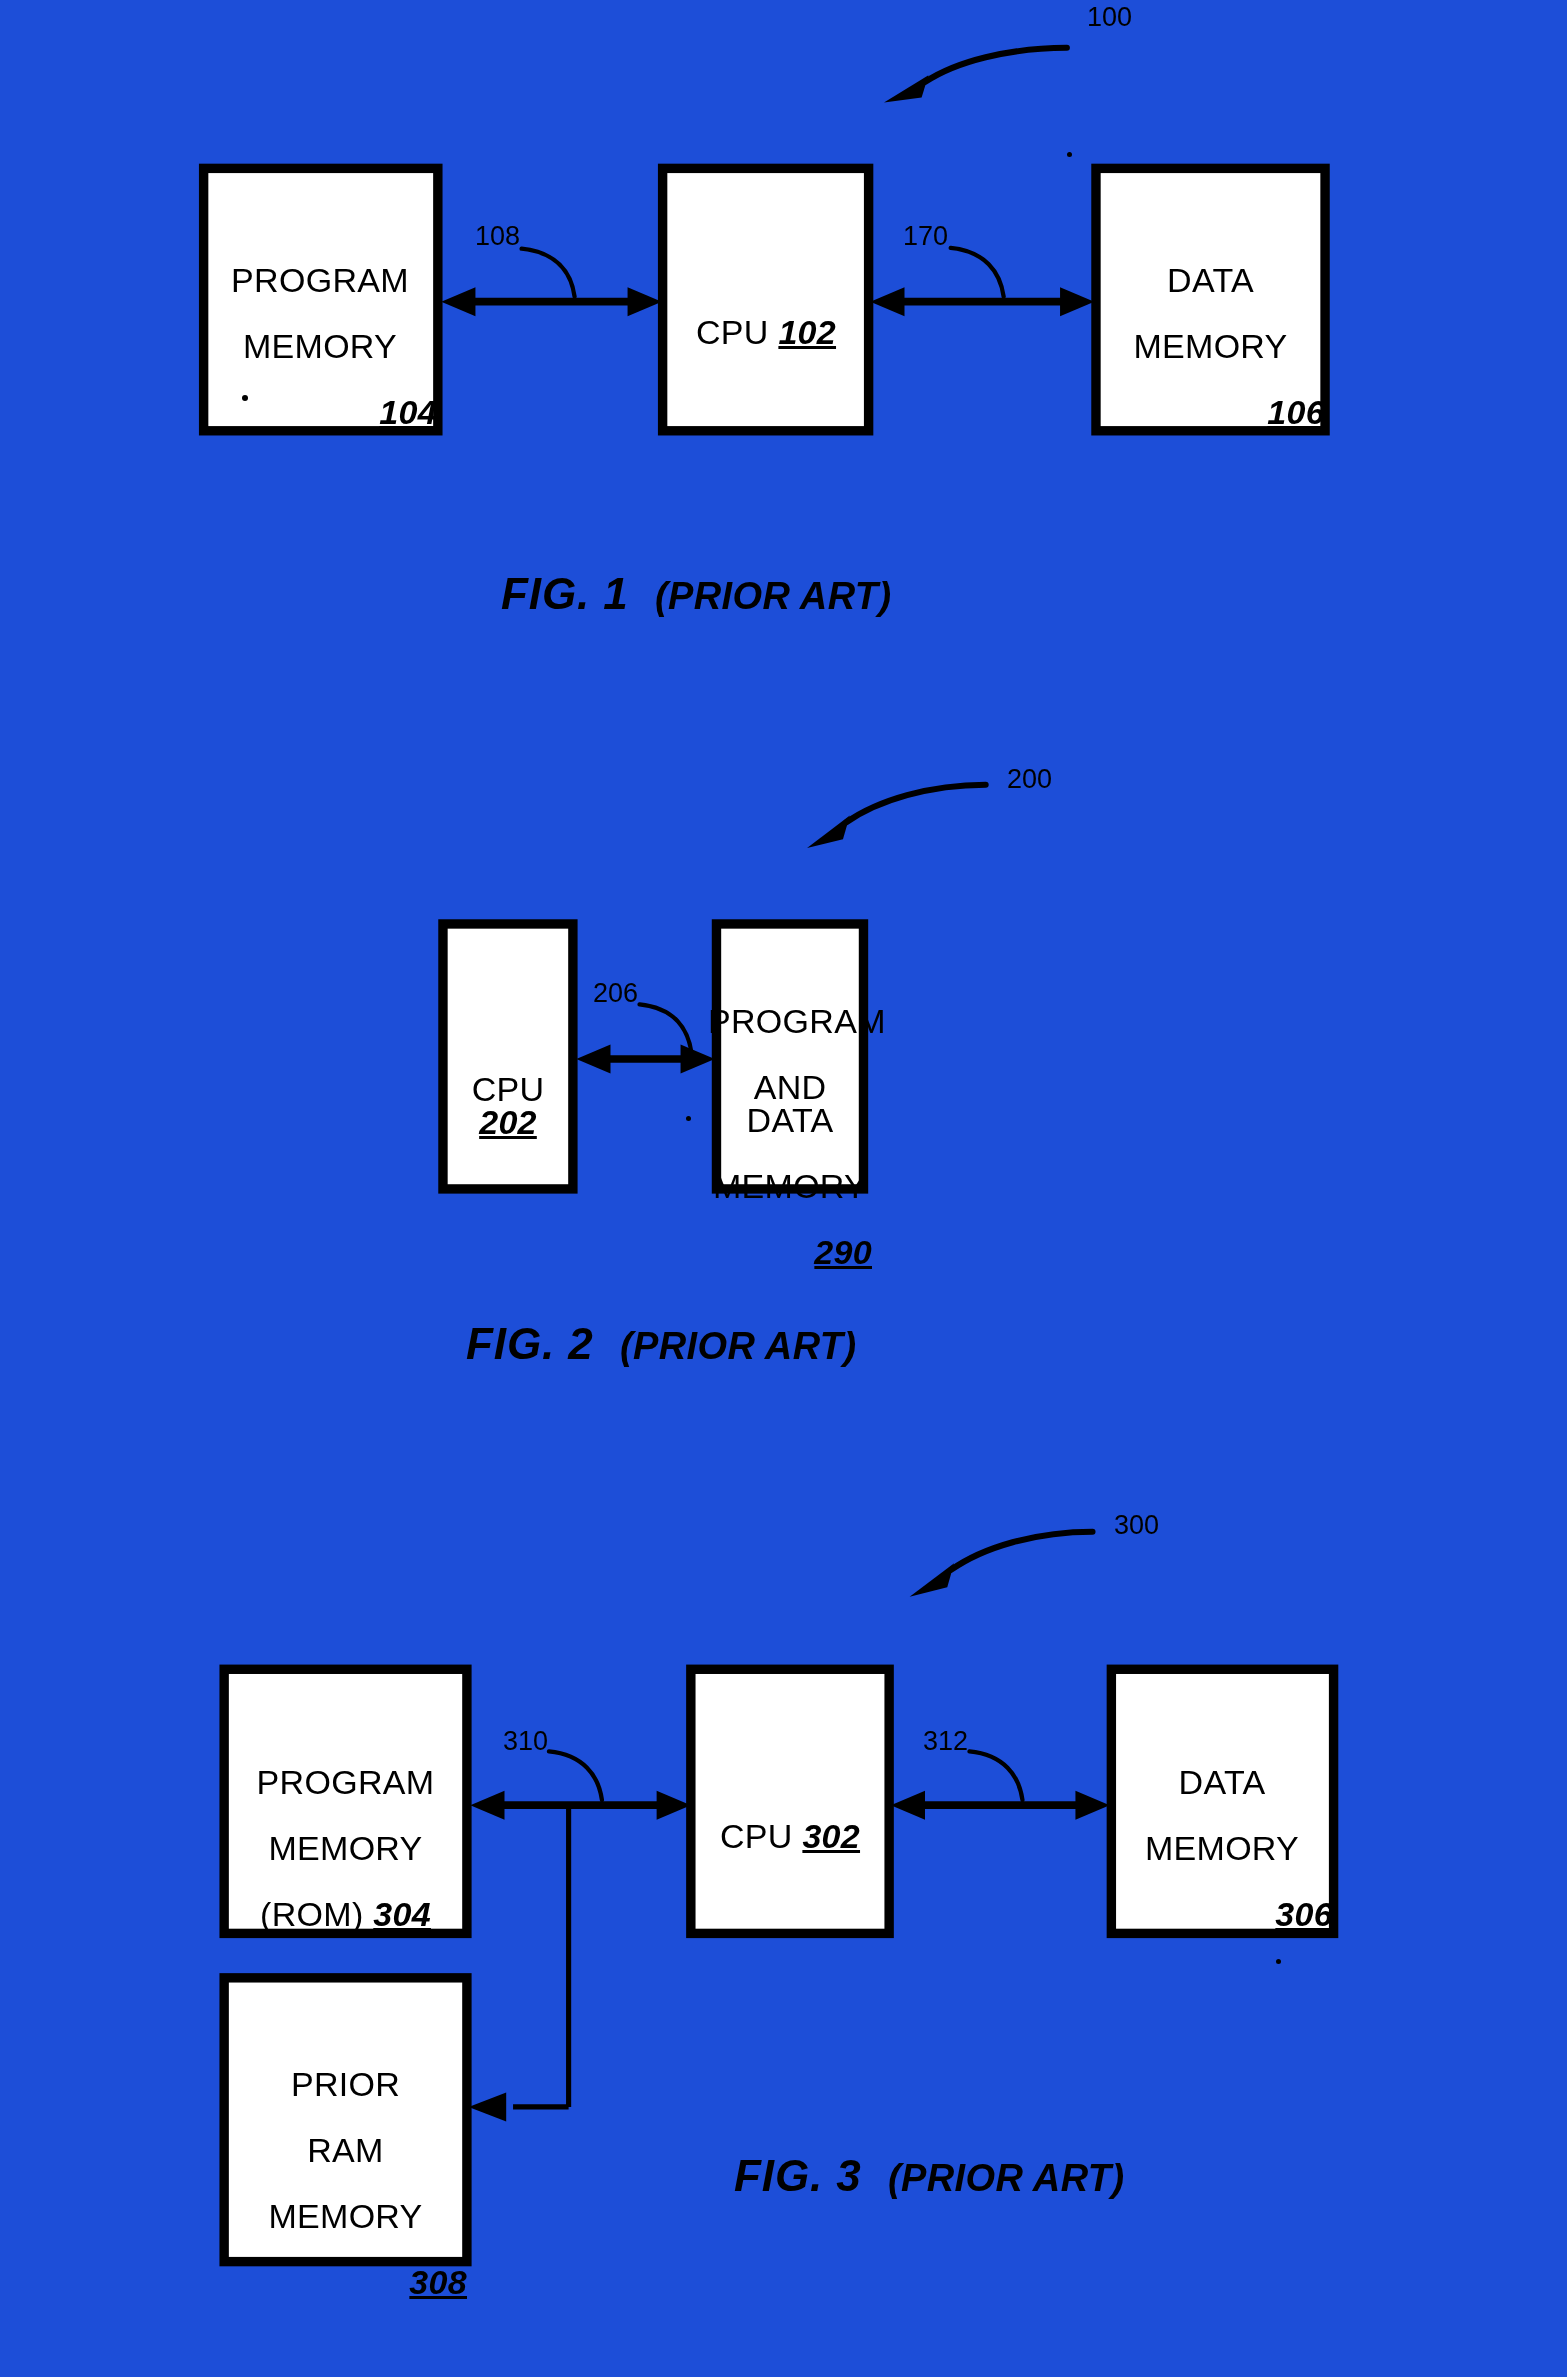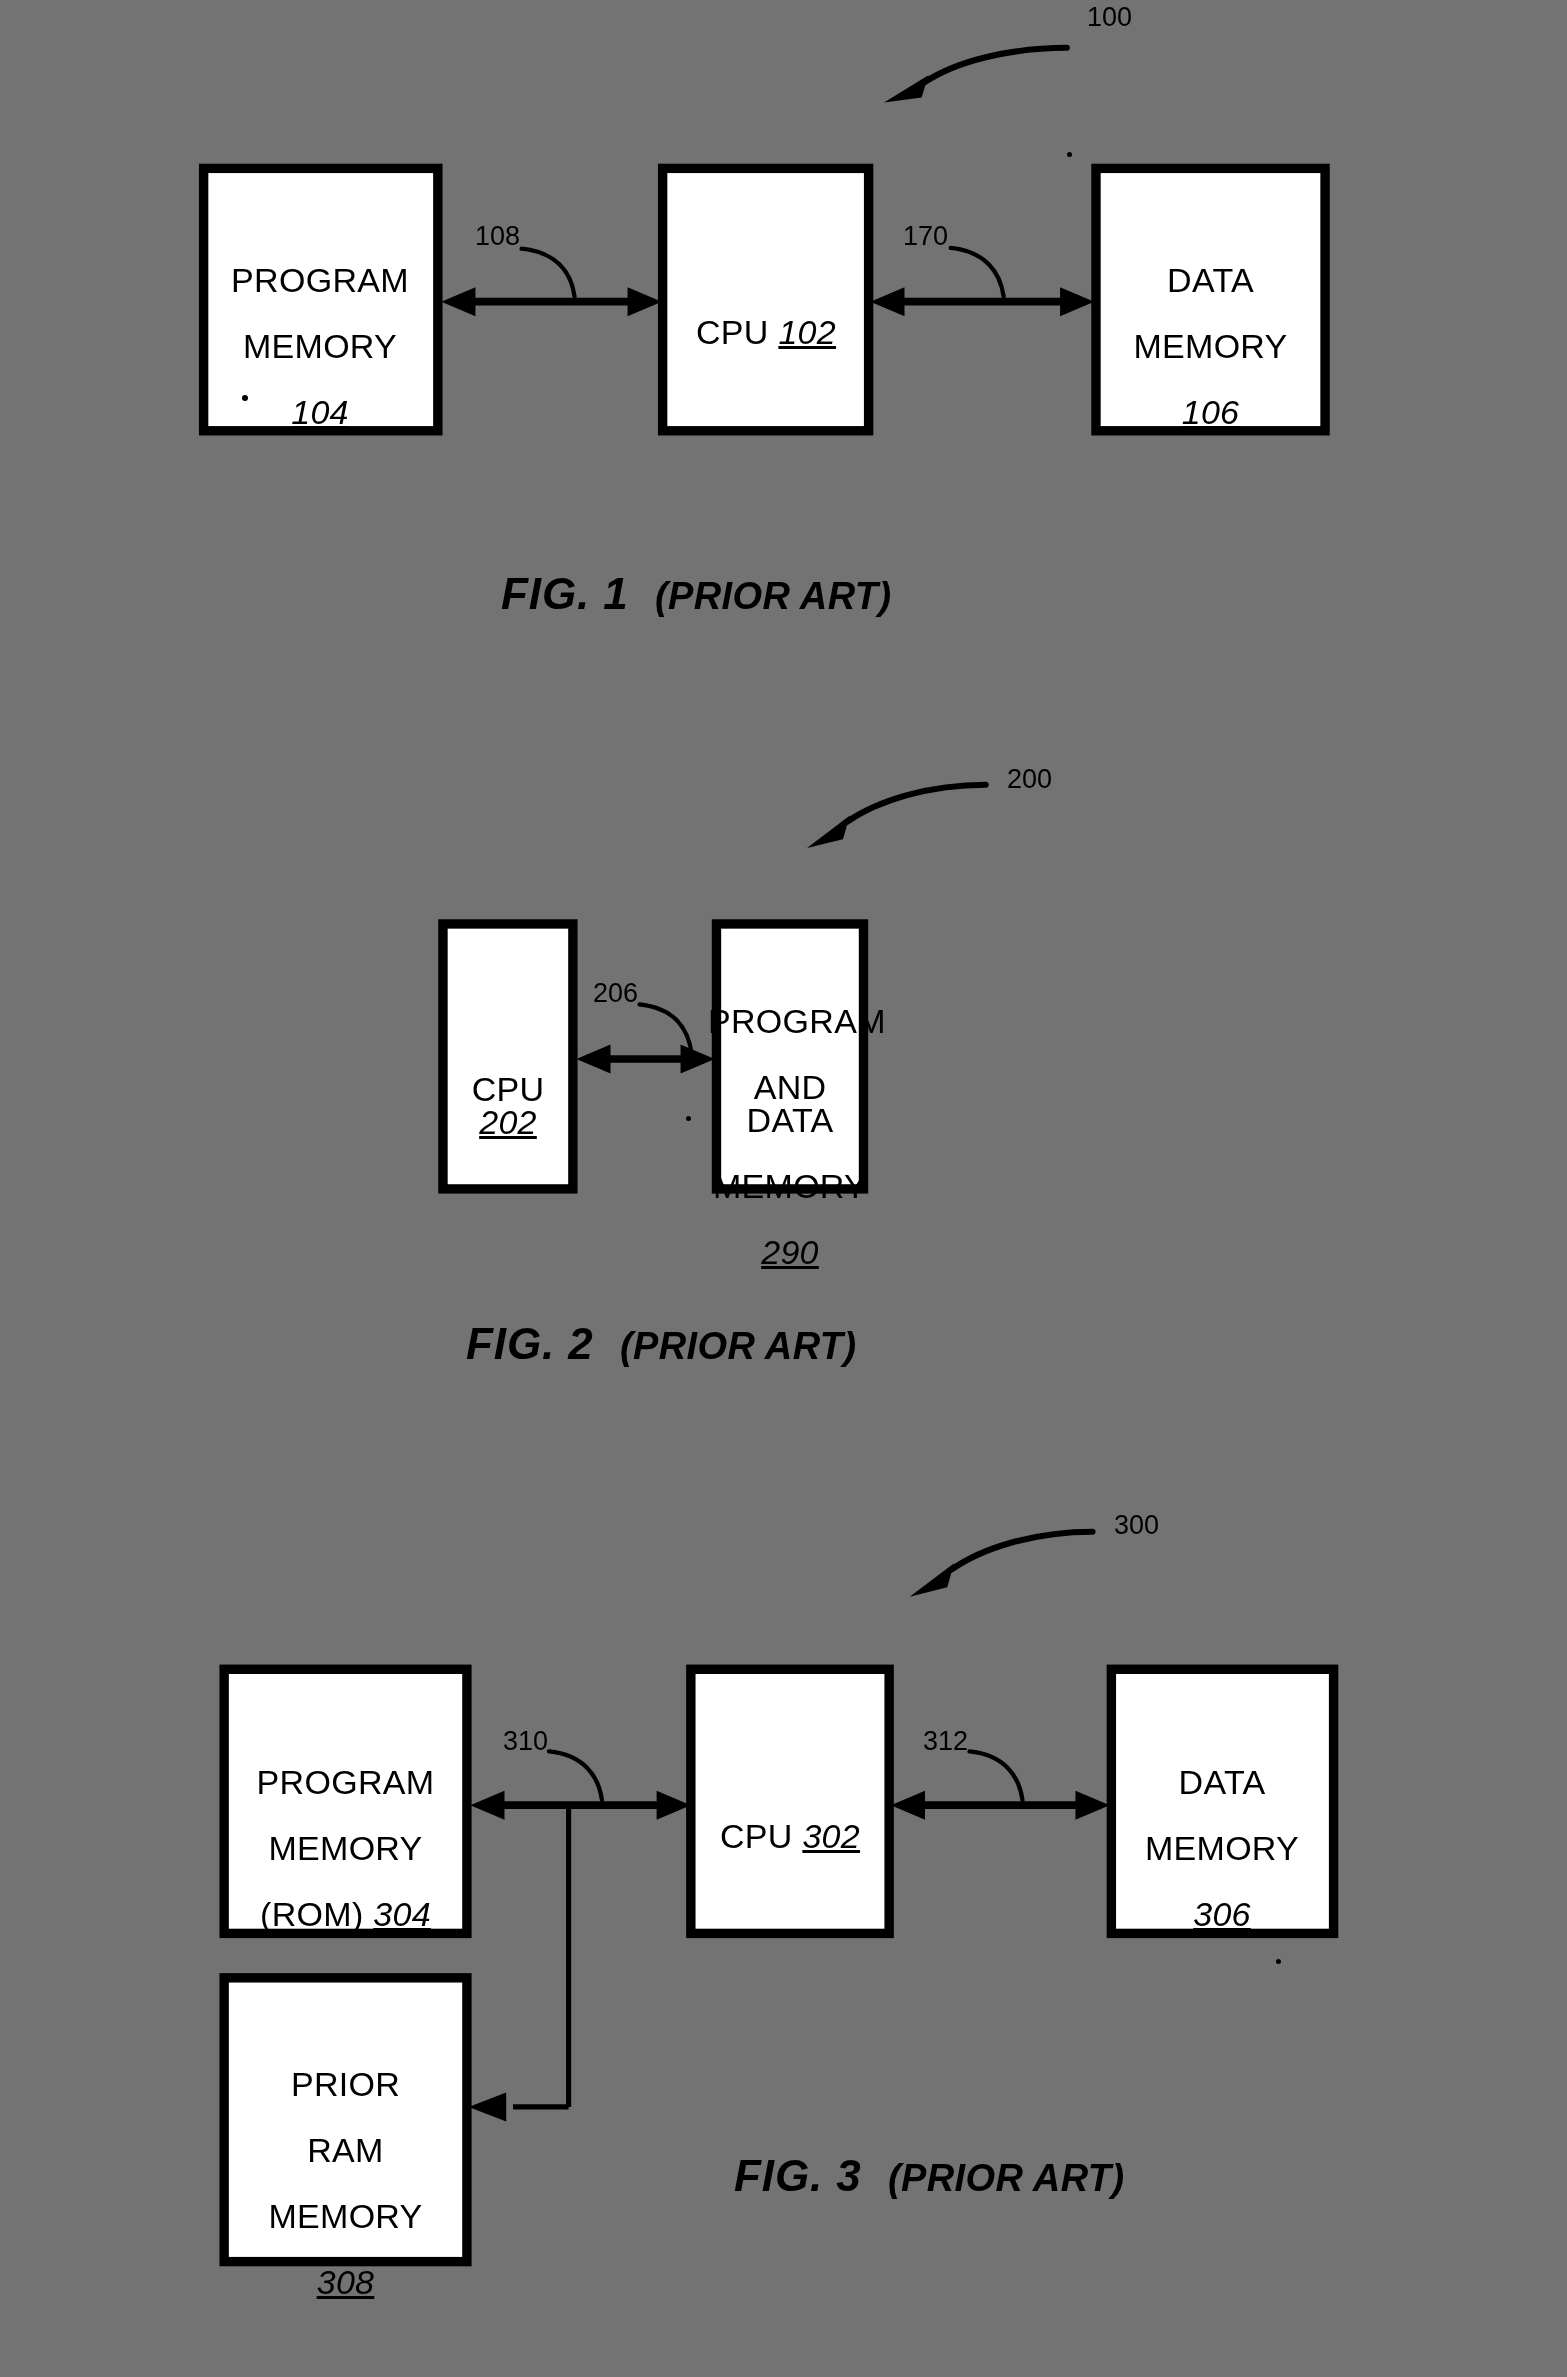--- a/index.html
+++ b/index.html
@@ -13,21 +13,21 @@
     position: relative;
     font-family: "Liberation Sans", sans-serif;
     color: #000000;
     overflow: hidden;
   }
   .sheet {
     position: absolute;
     left: 0; top: 0;
     width: 1568px;
     height: 2377px;
-    background: #737373;
+    background: #1d4ed8;
   }
   svg.figure-layer {
     position: absolute;
     left: 0; top: 0;
     width: 1568px;
     height: 2377px;
     overflow: visible;
   }
   .box-label {
     position: absolute;
@@ -36,21 +36,22 @@
     font-size: 34px;
     line-height: 33px;
     letter-spacing: 0.3px;
     color: #000000;
     white-space: pre-line;
     pointer-events: none;
   }
   .box-label .ref {
     font-style: italic;
     text-decoration: underline;
-    font-weight: 400;
+    font-weight: 700;
+    text-align: right;
   }
   .lead-num {
     position: absolute;
     font-family: "Liberation Sans", sans-serif;
     font-size: 27px;
     line-height: 29px;
     color: #000000;
   }
   .fig-caption {
     position: absolute;

